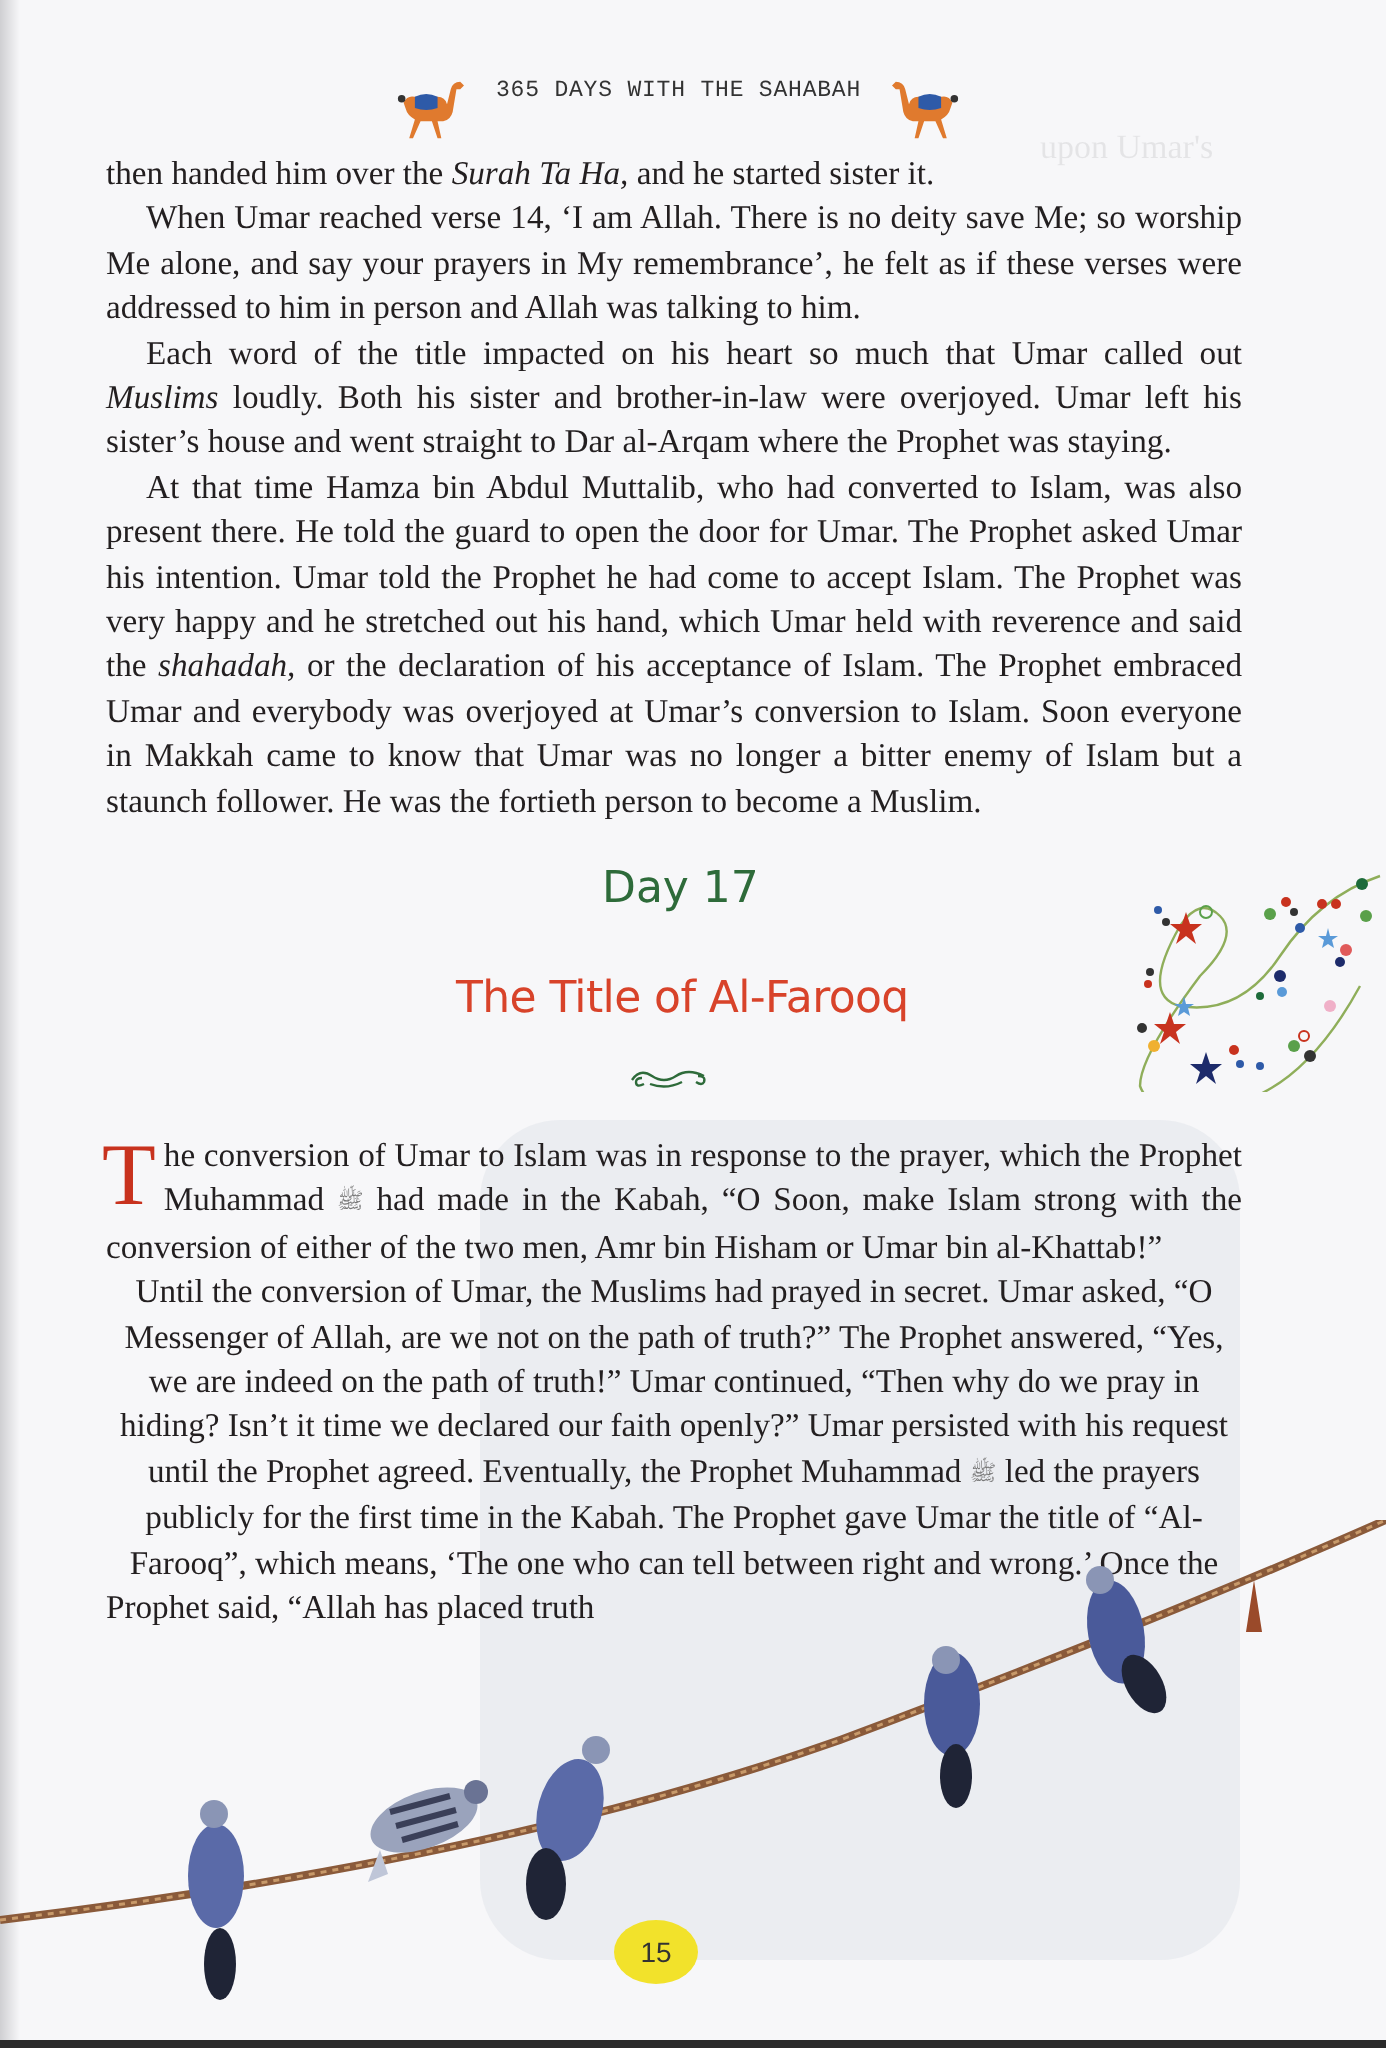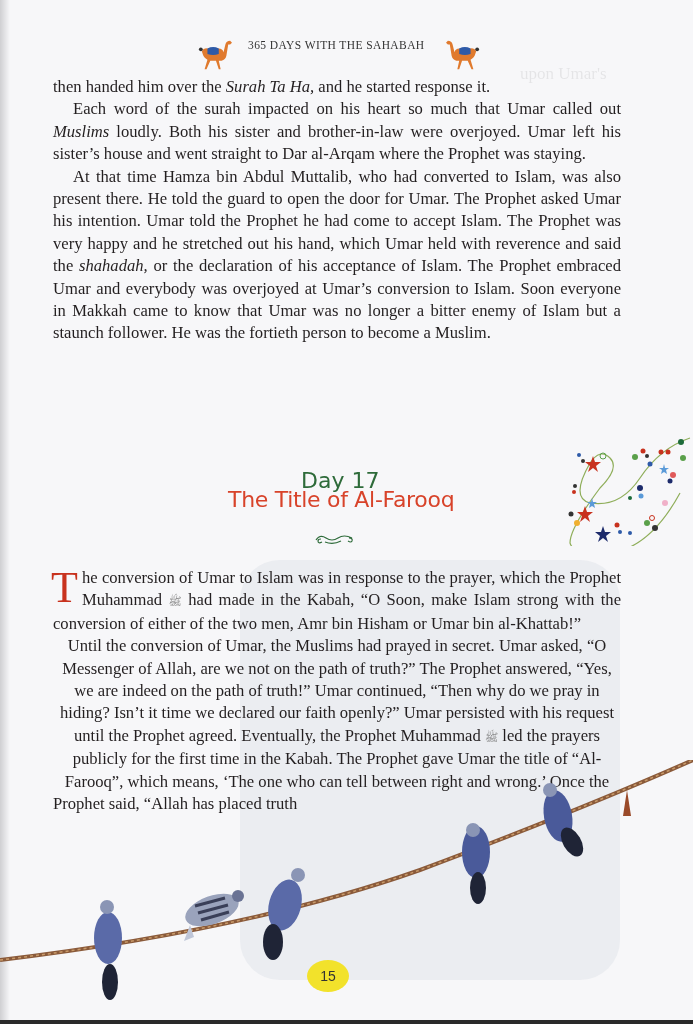--- a/index.html
+++ b/index.html
@@ -8,33 +8,33 @@
       background:#f7f7f9;
       font-family:"Liberation Serif", serif;
       color:#231f20;
     }
     .page-shadow { position:absolute; left:0; top:0; width:10px; height:1024px;
       background:linear-gradient(to right,#cfcfd2,#f7f7f9); }
     .bottom-edge { position:absolute; left:0; bottom:0; width:693px; height:4px; background:#2a2a2a; }
     .ghost { position:absolute; opacity:0.07; font-family:"Liberation Serif", serif; font-size:17px; color:#000; }
     .ghost-shape { position:absolute; background:#dfe3ea; opacity:0.5; border-radius:40px; }
 
-    .header { position:absolute; top:22px; left:0; width:602px; height:30px; }
+    .header { position:absolute; top:22px; left:0; width:602px; height:30px;font-family:Liberation Mono, monospace; }
     .header-title { position:absolute; left:248px; top:17px; font-size:11.5px; letter-spacing:0.4px; color:#333; }
     .camel { position:absolute; top:16px; width:38px; height:34px; }
     .camel.left { left:196px; }
     .camel.right { left:444px; }
 
     .text-block { position:absolute; left:53px; width:568px; font-size:16.6px; line-height:22.4px; }
     .text-block p { margin:0; text-align:justify; text-align-last:left; }
     .text-block p.indent { text-indent:20px; }
     .text-block p.noindent { text-indent:0; }
     .text-block em { }
 
-    .day-label { position:absolute; left:301px; top:468px; font-family:"DejaVu Sans", sans-serif; font-size:22px; color:#2e6b3a; }
+    .day-label { position:absolute; left:301px; top:432px; font-family:"DejaVu Sans", sans-serif; font-size:22px; color:#2e6b3a; }
     .day-title { position:absolute; left:228px; top:487px; font-family:"DejaVu Sans", sans-serif; font-size:22px; color:#d8432a; letter-spacing:-0.3px;text-align:right; }
     .flourish { position:absolute; left:313px; top:531px; width:44px; height:16px; }
     .swirl { position:absolute; left:555px; top:428px; width:138px; height:118px; }
 
     .dropcap { float:left; font-size:44px; line-height:38px; color:#c8321e; margin:2px 4px 0 -2px; font-family:"Liberation Serif", serif; }
     .pbuh { font-size:11px; color:#777; vertical-align:middle; }
 
     .birds { position:absolute; left:0; top:760px; width:693px; height:264px; }
     .page-number { position:absolute; left:307px; top:960px; width:42px; height:32px; border-radius:50%; background:#f2e22b;
       display:flex; align-items:center; justify-content:center; font-size:14px; color:#333; font-family:Liberation Sans, sans-serif; }
@@ -58,24 +58,27 @@
     <g transform="translate(40,0) scale(-1,1)">
       <path d="M6 14 q2-4 6-3 l12 0 q4 0 5 4 l2-8 q1-4 5-4 l2 2 -2 2 -2 0 -2 12 q-1 4-5 5 l-3 0 2 9 -2 0 -3-9 -6 0 -4 9 -2 0 3-10 q-4-2-5-6 z" fill="#e07a2e"></path>
       <path d="M12 11 q6-3 12 0 l0 6 q-6 2-12 0 z" fill="#2e5aa8"></path>
       <circle cx="5" cy="12" r="2" fill="#333"></circle>
     </g>
   </svg>
 </div>
 
 <div class="text-block" style="top:76px;">
   <p class="noindent">
-    <span>then handed him over the </span><em>Surah Ta Ha,</em><span> and he started response it.</span>
+    <span>then handed him over the </span><em>Surah Ta Ha,</em><span> and he started sister it.</span>
   </p>
   <p class="indent">
-    <span>Each word of the surah impacted on his heart so much that Umar called out </span><em>Muslims</em><span> loudly. Both his sister and brother-in-law were overjoyed. Umar left his sister’s house and went straight to Dar al-Arqam where the Prophet was staying.</span>
+    <span>When Umar reached verse 14, ‘I am Allah. There is no deity save Me; so worship Me alone, and say your prayers in My remembrance’, he felt as if these verses were addressed to him in person and Allah was talking to him.</span>
+  </p>
+  <p class="indent">
+    <span>Each word of the title impacted on his heart so much that Umar called out </span><em>Muslims</em><span> loudly. Both his sister and brother-in-law were overjoyed. Umar left his sister’s house and went straight to Dar al-Arqam where the Prophet was staying.</span>
   </p>
   <p class="indent">
     <span>At that time Hamza bin Abdul Muttalib, who had converted to Islam, was also present there. He told the guard to open the door for Umar. The Prophet asked Umar his intention. Umar told the Prophet he had come to accept Islam. The Prophet was very happy and he stretched out his hand, which Umar held with reverence and said the </span><em>shahadah,</em><span> or the declaration of his acceptance of Islam. The Prophet embraced Umar and everybody was overjoyed at Umar’s conversion to Islam. Soon everyone in Makkah came to know that Umar was no longer a bitter enemy of Islam but a staunch follower. He was the fortieth person to become a Muslim.</span>
   </p>
 </div>
 
 <div class="day-label">Day 17</div>
 <div class="day-title">The Title of Al-Farooq</div>
 <svg class="flourish" viewBox="0 0 44 16">
   <path d="M3 9 q4-6 10-2 q6 4 12 0 q6-4 14 0 M8 8 q-3 0-3 2 q0 3 4 1 M36 7 q4 0 3 3 q-1 2-4 0 M12 11 q8 3 16-1" stroke="#2e6b3a" stroke-width="1.2" fill="none"></path>

